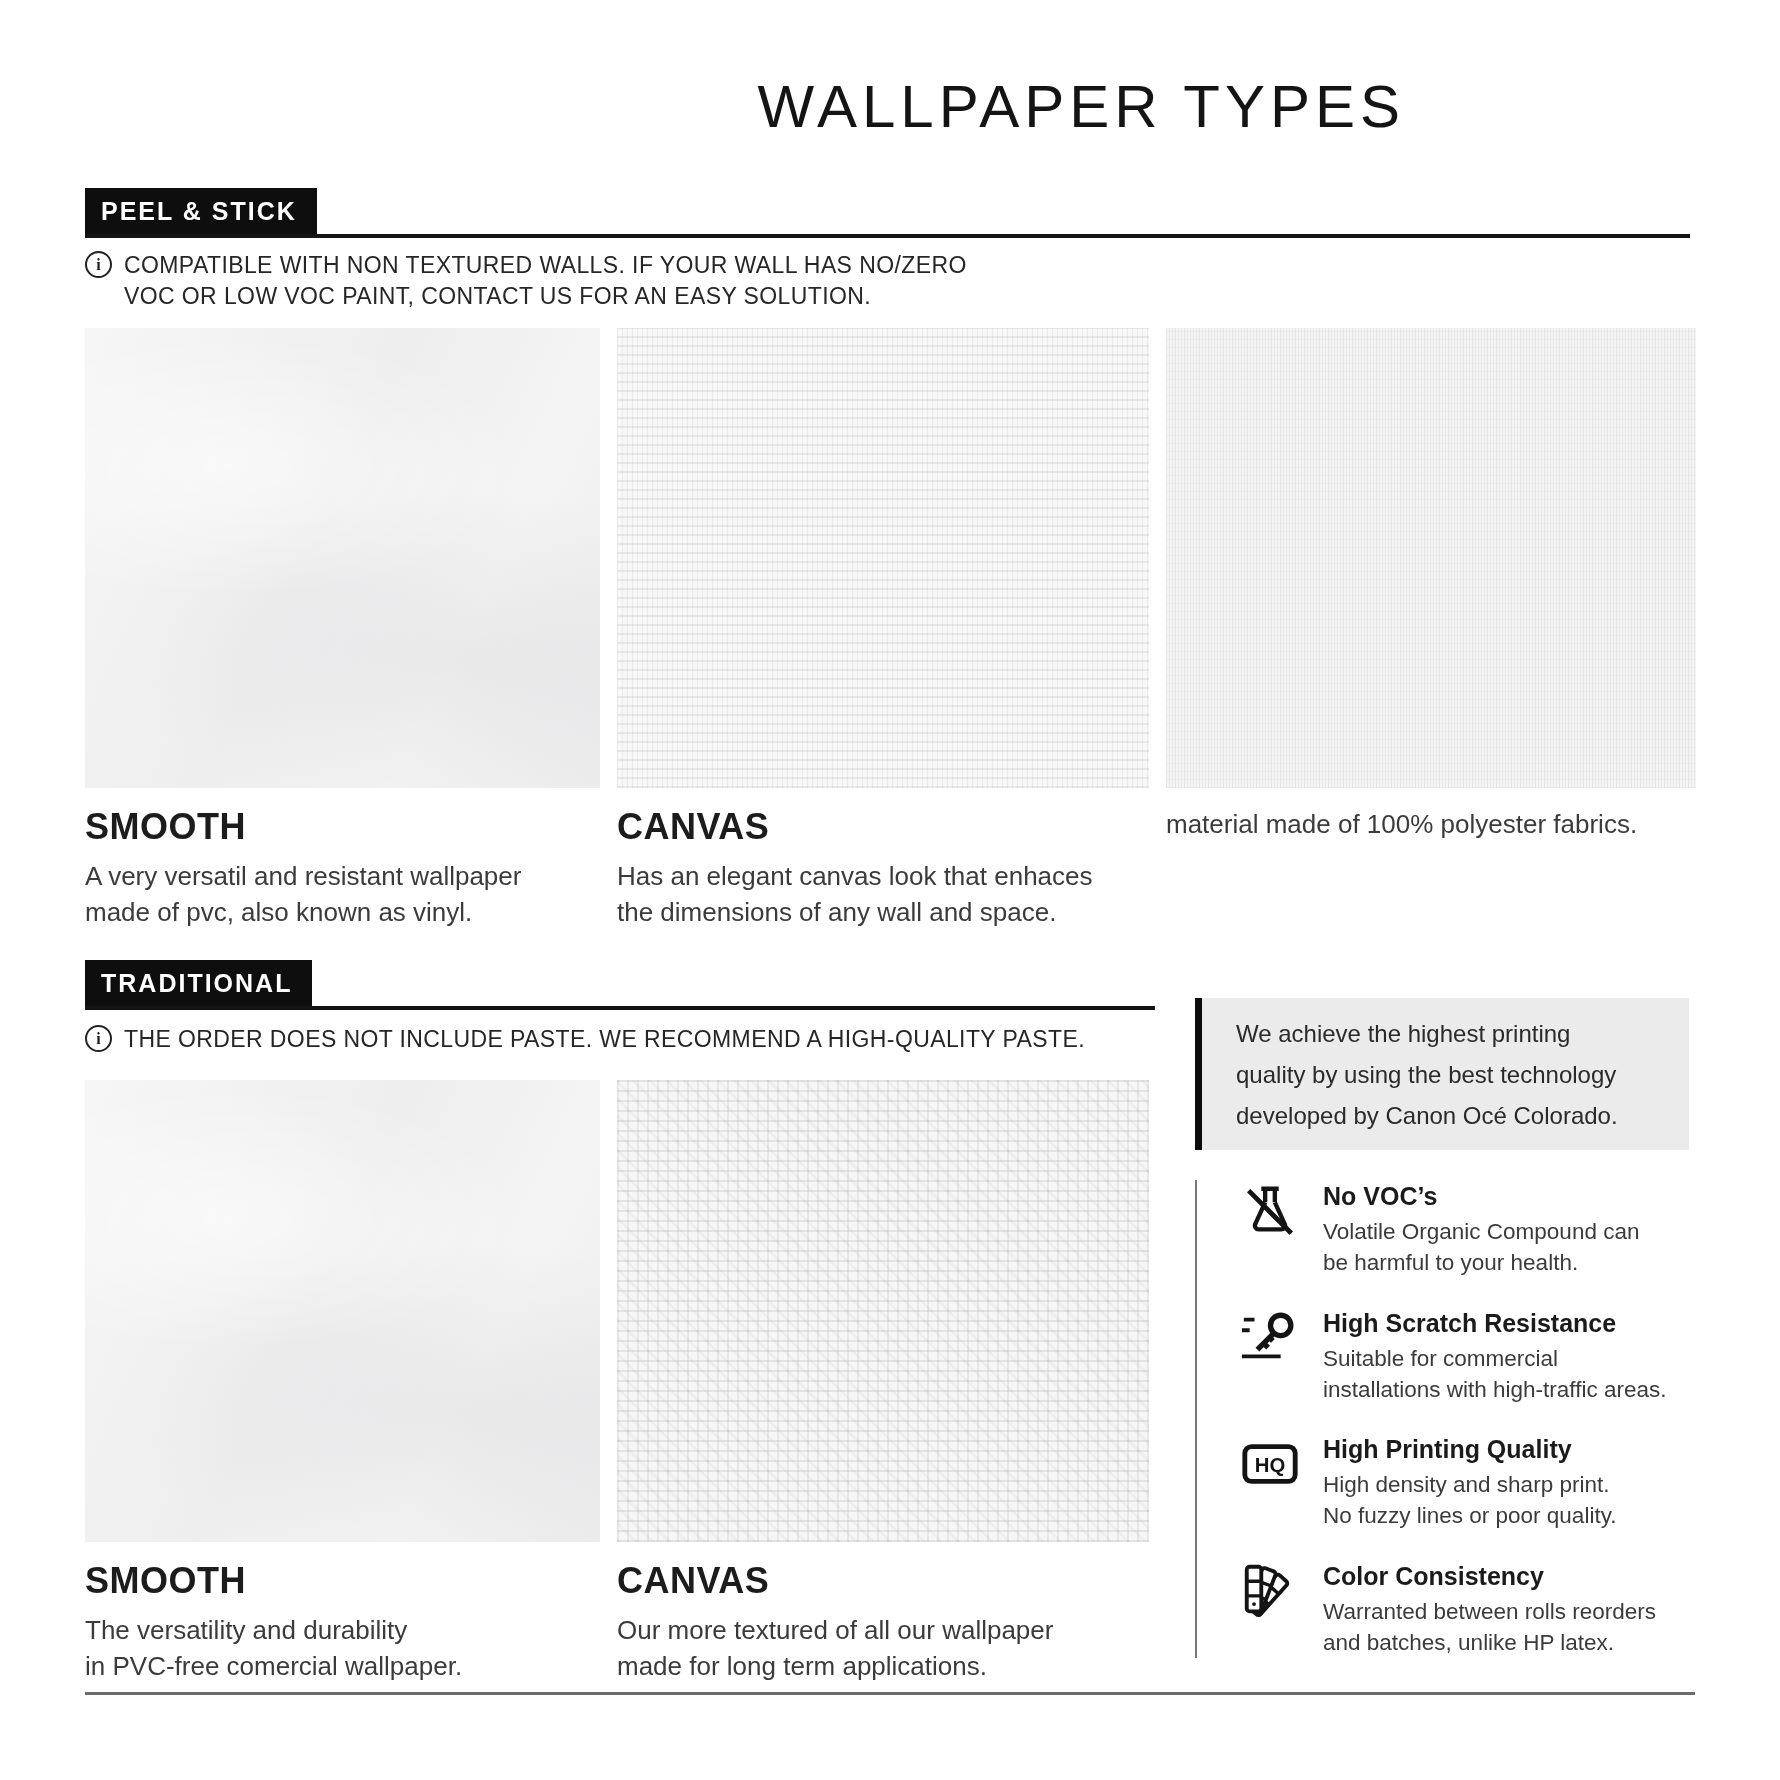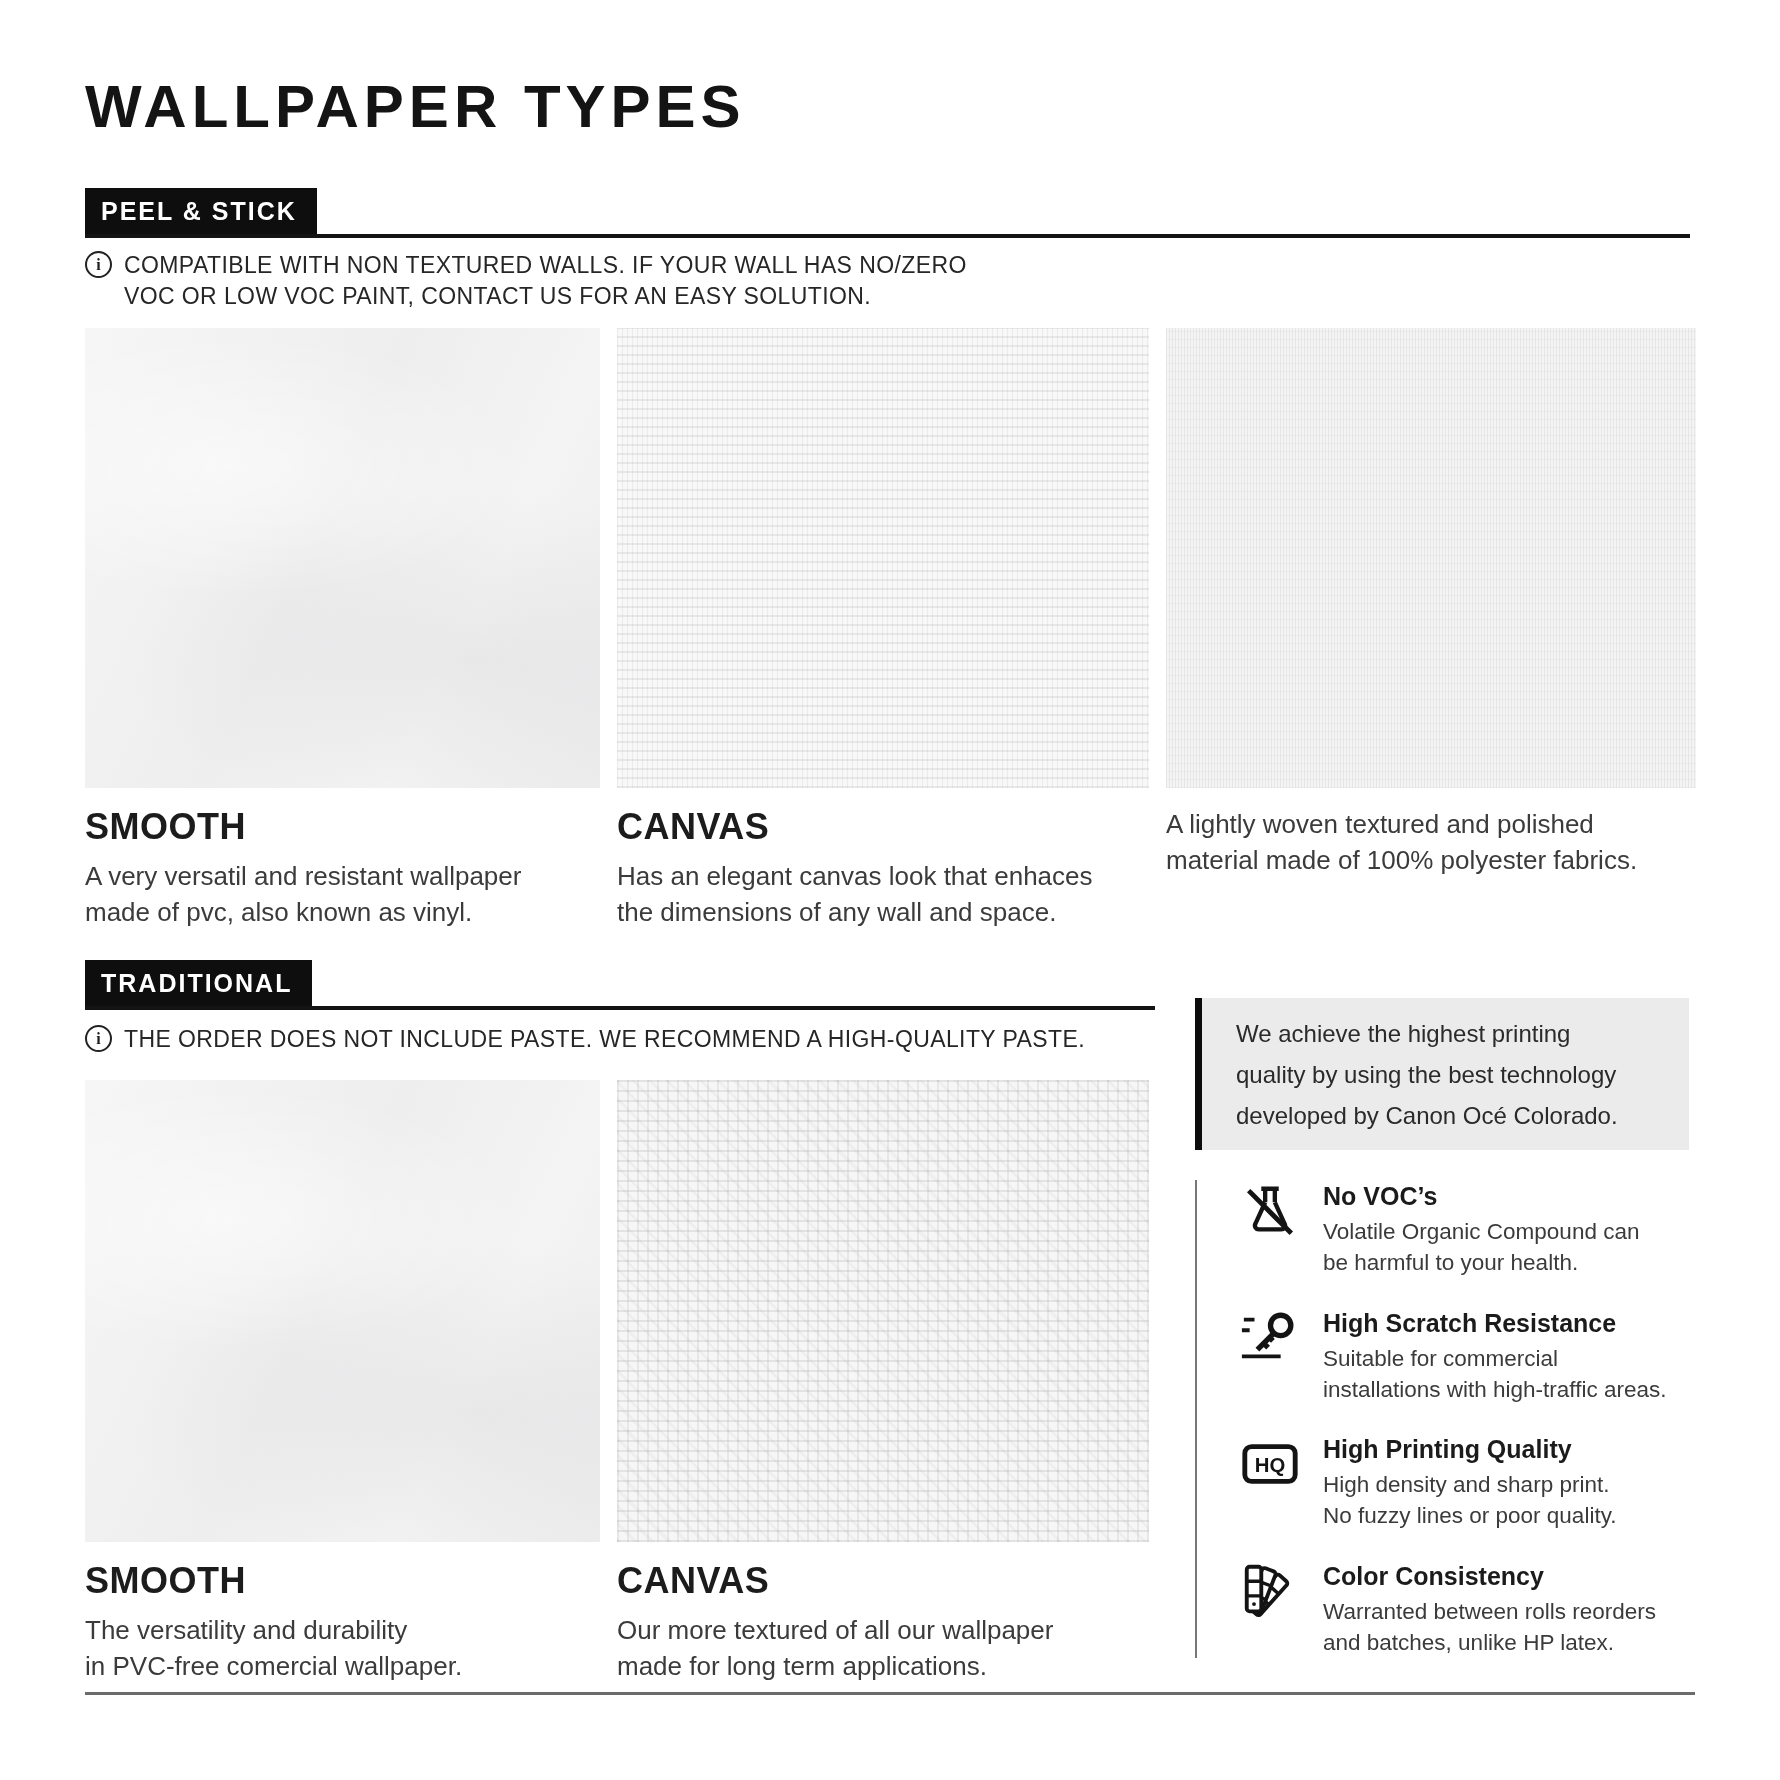--- a/index.html
+++ b/index.html
@@ -2,22 +2,22 @@
 <html><head>
 <meta charset="utf-8">
 <style>
   html,body{margin:0;padding:0;background:#fff;}
   .page{
     position:relative;width:1780px;height:1780px;background:#ffffff;
     font-family:"Liberation Sans", sans-serif;color:#1c1c1c;overflow:hidden;
   }
   
   .main-title{
-    position:absolute;top:72px;left:85px;width:1320px;text-align:left;
-    font-size:60px;letter-spacing:5px;font-weight:700;color:#141414;
+    position:absolute;top:72px;left:85px;width:1320px;text-align:right;
+    font-size:60px;letter-spacing:5px;font-weight:400;color:#141414;
   }
   
   .section-header{position:absolute;left:85px;border-bottom:4px solid #141414;}
   .section-header .badge{
     display:inline-block;background:#0e0e0e;color:#fff;
     font-size:25px;font-weight:700;letter-spacing:2px;
     padding:9px 20px 8px 16px;vertical-align:bottom;
   }
   .hdr-peel{top:188px;width:1605px;}
   .hdr-trad{top:960px;width:1070px;}
@@ -129,21 +129,20 @@
         <div class="desc">
           <span>Has an elegant canvas look that enhaces</span>
           <span>the dimensions of any wall and space.</span>
         </div>
       </div>
     </div>
     <div class="swatch">
       <div class="tex tex-fabric"></div>
       <div class="caption">
         <div class="desc">
-          <span>A lightly woven textured and polished</span>
           <span>material made of 100% polyester fabrics.</span>
         </div>
       </div>
     </div>
   </div>
 
   <div class="section-header hdr-trad">
     <span class="badge">TRADITIONAL</span>
   </div>
 

